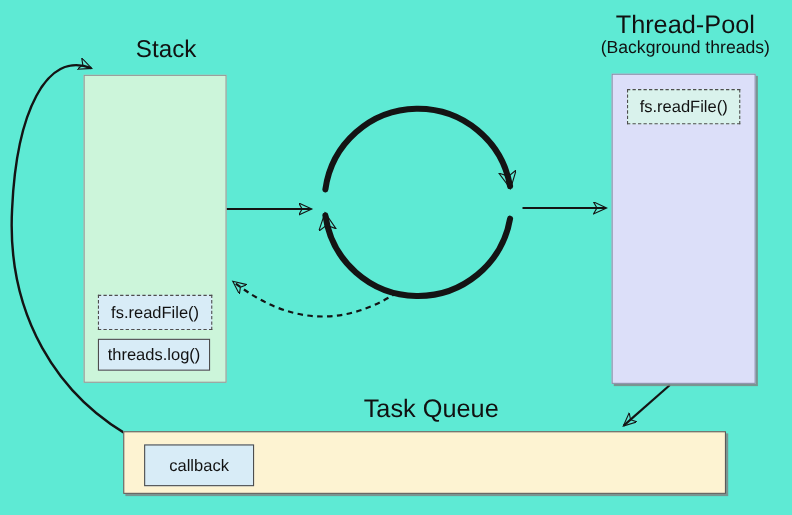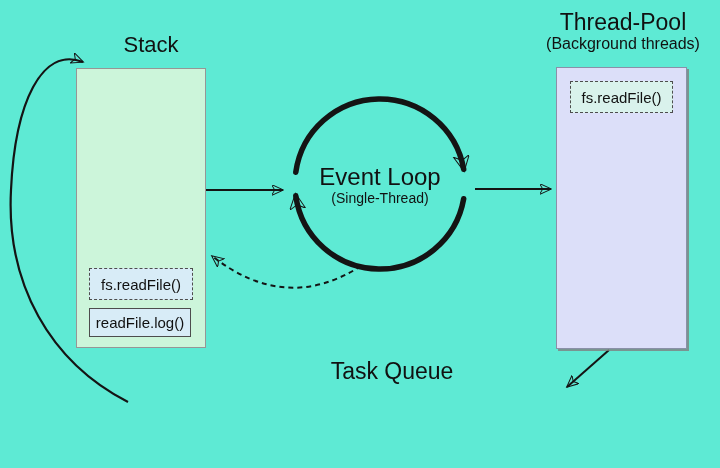--- a/index.html
+++ b/index.html
@@ -82,31 +82,30 @@
     <path d="M 609 350 L 567 387" stroke-width="2" marker-end="url(#arr)"></path>
 
     <path d="M 361 266 Q 286 314 212 256" stroke-width="2" stroke-dasharray="5,4" marker-end="url(#arr)"></path>
 
     <path d="M 128 402 C 50 362, 6 284, 11 190 C 15 102, 42 46, 83 62" stroke-width="2.2" marker-end="url(#arr)"></path>
   </svg>
 
   <div class="label stack-label">Stack</div>
   <div class="rect stack-rect">
     <div class="box dashed stack-item-fs">fs.readFile()</div>
-    <div class="box stack-item-console">readFile.log()</div>
+    <div class="box stack-item-console">threads.log()</div>
   </div>
 
-  <div class="label el-title">
-    <div class="main">Event Loop</div>
-    <div class="sub">(Single-Thread)</div>
-  </div>
 
   <div class="label tp-title">
     <div class="main">Thread-Pool</div>
     <div class="sub">(Background threads)</div>
   </div>
   <div class="rect tp-rect">
     <div class="box dashed cyan tp-item-fs">fs.readFile()</div>
   </div>
 
   <div class="label tq-label">Task Queue</div>
+  <div class="rect tq-rect">
+    <div class="box tq-item-callback">callback</div>
+  </div>
 
 </div>
 
 </body></html>

